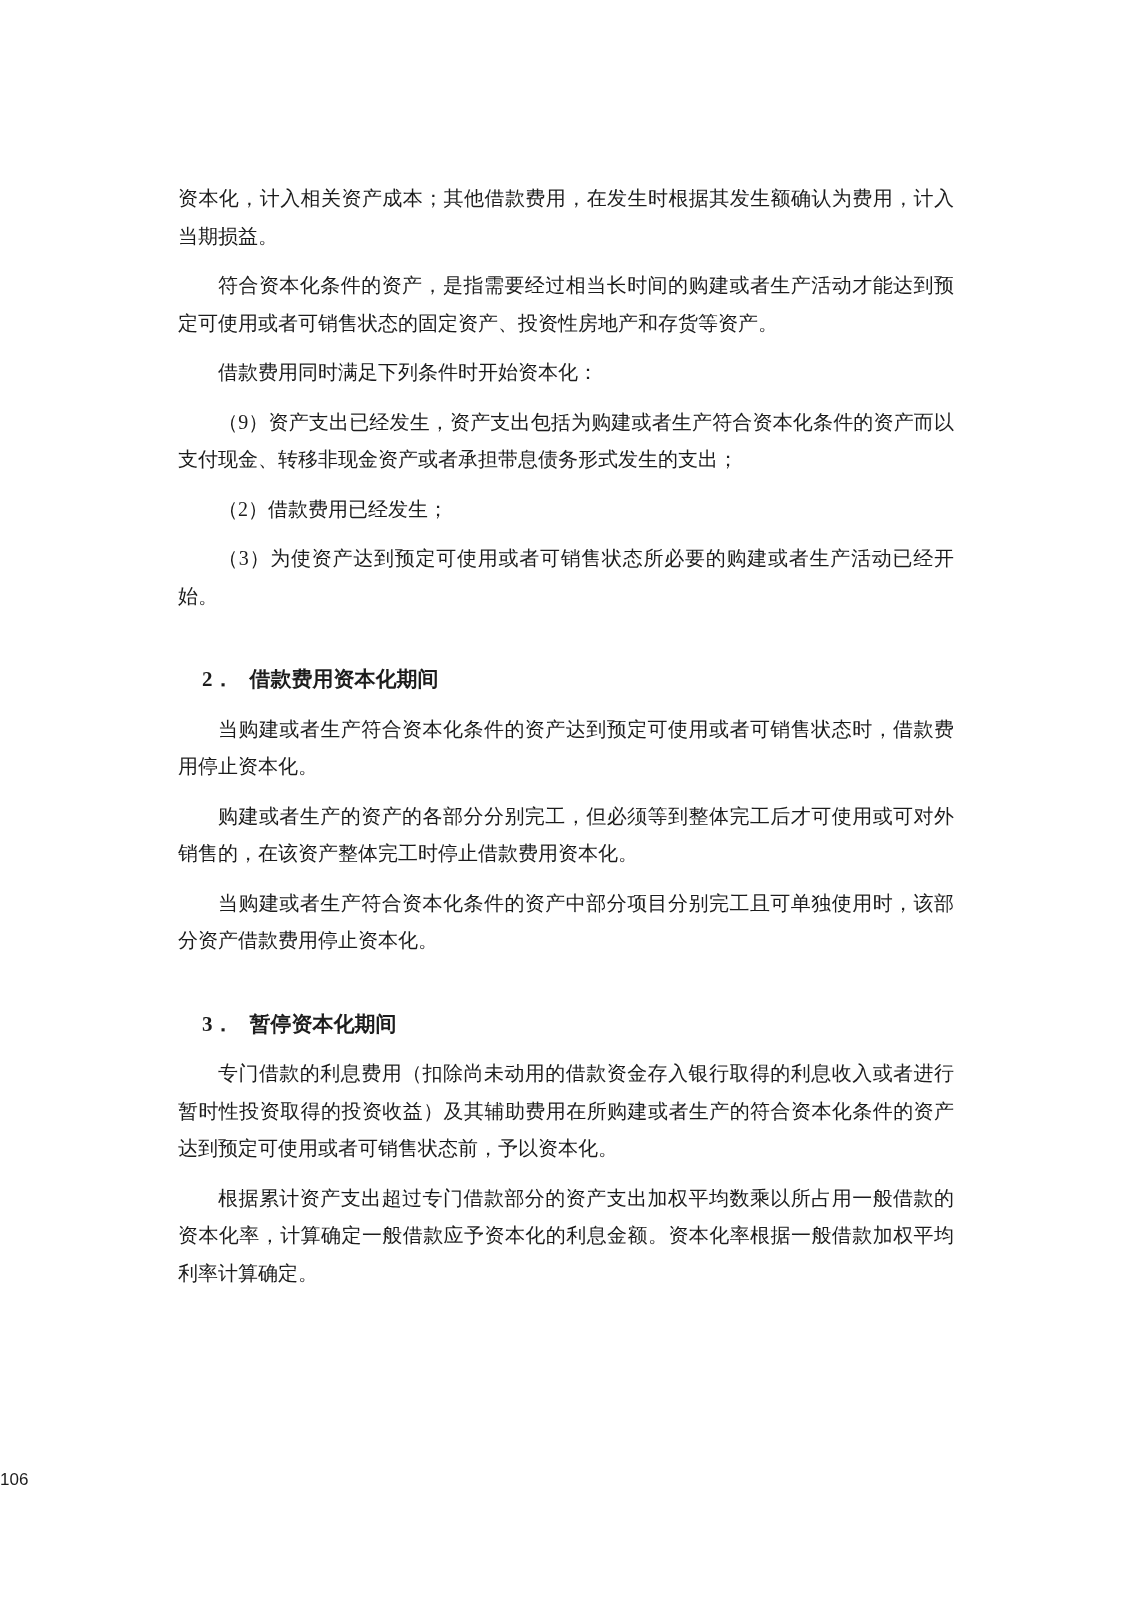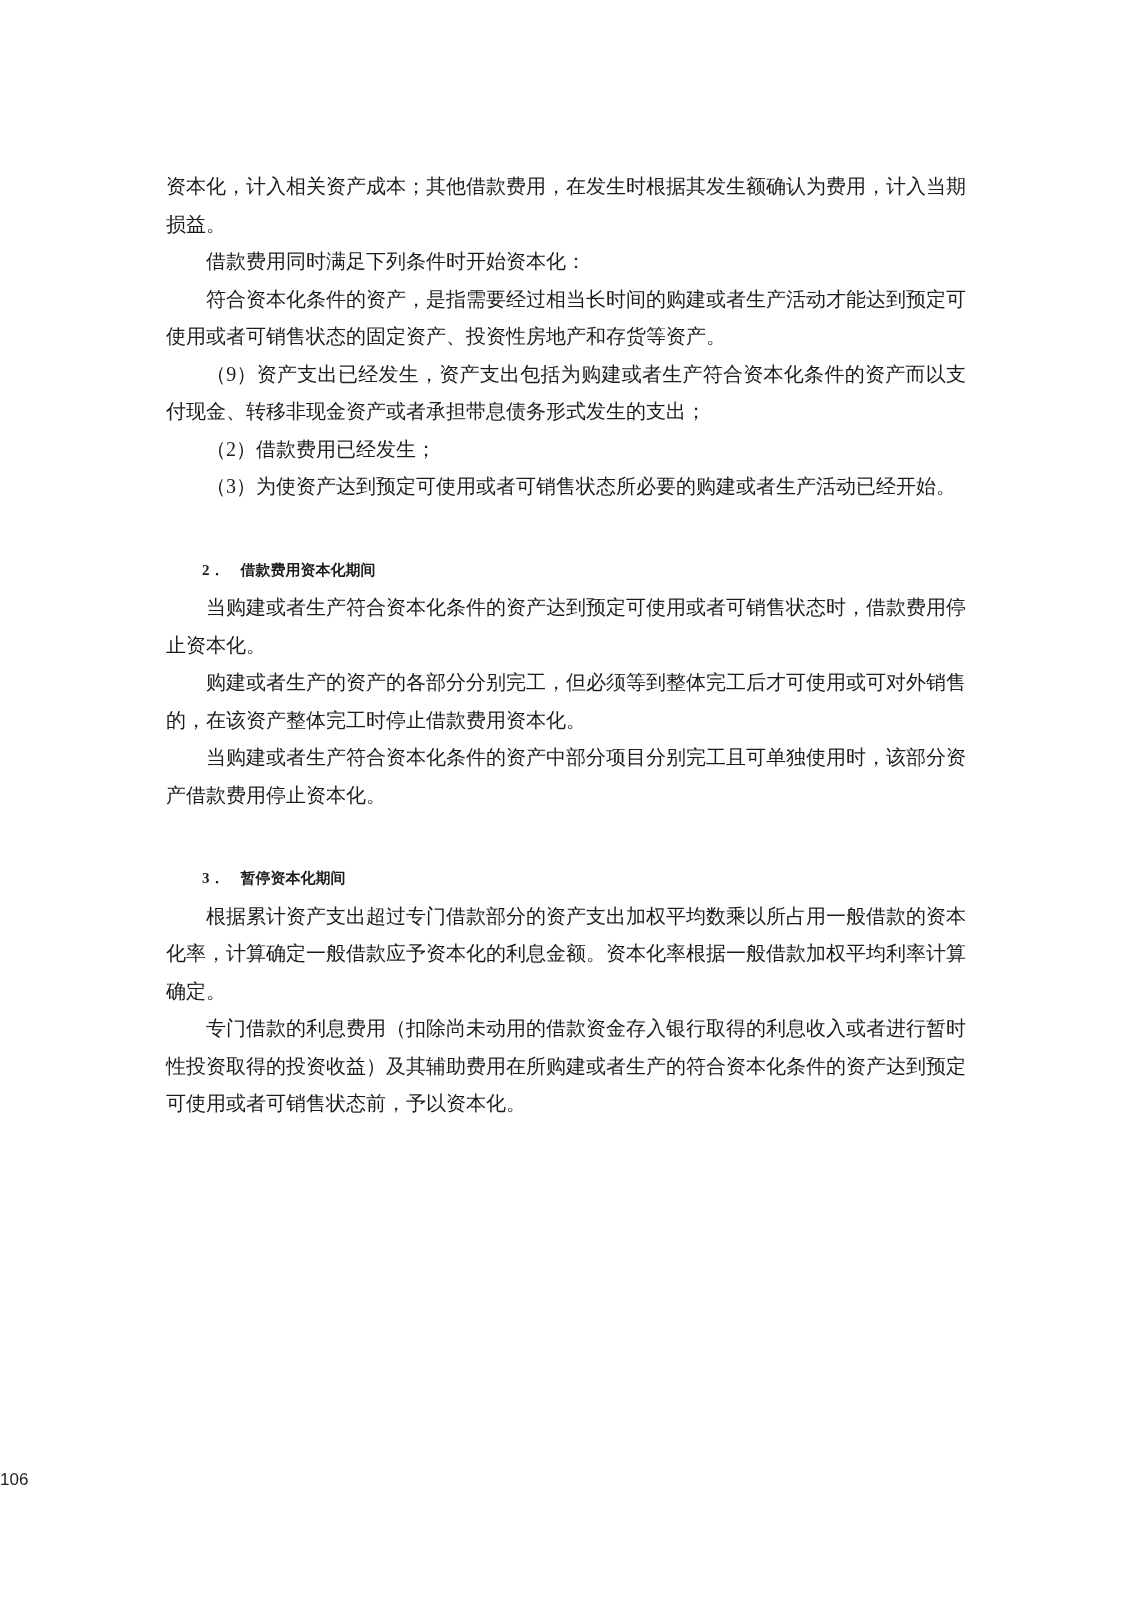--- a/index.html
+++ b/index.html
@@ -25,31 +25,31 @@
     position: absolute;
     top: 168px;
     left: 166px;
     width: 800px;
     font-size: 20px;
     line-height: 37.5px;
     text-align: justify;
     text-justify: inter-ideograph;
   }
   .para {
-    margin: 0;
+    margin: 12px;
     text-indent: 0;
   }
   .para.indent {
     text-indent: 2em;
   }
   .heading {
     margin: 46px 0 0 0;
     padding-left: 36px;
     font-weight: bold;
-    font-size: 15px;
+    font-size: 21px;
     line-height: 37.5px;
     text-align: left;
   }
   .heading .h-title {
     margin-left: 16px;
   }
   .footer {
     position: absolute;
     top: 1470px;
     left: 0;
@@ -60,36 +60,36 @@
     color: #1c1c1c;
   }
 </style>
 </head>
 <body>
 
 <div class="page">
   <div class="content">
 
     <p class="para">资本化，计入相关资产成本；其他借款费用，在发生时根据其发生额确认为费用，计入当期损益。</p>
+    <p class="para indent">符合资本化条件的资产，是指需要经过相当长时间的购建或者生产活动才能达到预定可使用或者可销售状态的固定资产、投资性房地产和存货等资产。</p>
     <p class="para indent">借款费用同时满足下列条件时开始资本化：</p>
-    <p class="para indent">符合资本化条件的资产，是指需要经过相当长时间的购建或者生产活动才能达到预定可使用或者可销售状态的固定资产、投资性房地产和存货等资产。</p>
     <p class="para indent">（9）资产支出已经发生，资产支出包括为购建或者生产符合资本化条件的资产而以支付现金、转移非现金资产或者承担带息债务形式发生的支出；</p>
     <p class="para indent">（2）借款费用已经发生；</p>
     <p class="para indent">（3）为使资产达到预定可使用或者可销售状态所必要的购建或者生产活动已经开始。</p>
 
     <div class="heading">
       <span class="h-num">2．</span><span class="h-title">借款费用资本化期间</span>
     </div>
     <p class="para indent">当购建或者生产符合资本化条件的资产达到预定可使用或者可销售状态时，借款费用停止资本化。</p>
     <p class="para indent">购建或者生产的资产的各部分分别完工，但必须等到整体完工后才可使用或可对外销售的，在该资产整体完工时停止借款费用资本化。</p>
     <p class="para indent">当购建或者生产符合资本化条件的资产中部分项目分别完工且可单独使用时，该部分资产借款费用停止资本化。</p>
 
     <div class="heading">
       <span class="h-num">3．</span><span class="h-title">暂停资本化期间</span>
     </div>
 
+    <p class="para indent">专门借款的利息费用（扣除尚未动用的借款资金存入银行取得的利息收入或者进行暂时性投资取得的投资收益）及其辅助费用在所购建或者生产的符合资本化条件的资产达到预定可使用或者可销售状态前，予以资本化。</p>
     <p class="para indent">根据累计资产支出超过专门借款部分的资产支出加权平均数乘以所占用一般借款的资本化率，计算确定一般借款应予资本化的利息金额。资本化率根据一般借款加权平均利率计算确定。</p>
-    <p class="para indent">专门借款的利息费用（扣除尚未动用的借款资金存入银行取得的利息收入或者进行暂时性投资取得的投资收益）及其辅助费用在所购建或者生产的符合资本化条件的资产达到预定可使用或者可销售状态前，予以资本化。</p>
 
   </div>
 
   <div class="footer">106</div>
 </div>
 
 </body></html>

